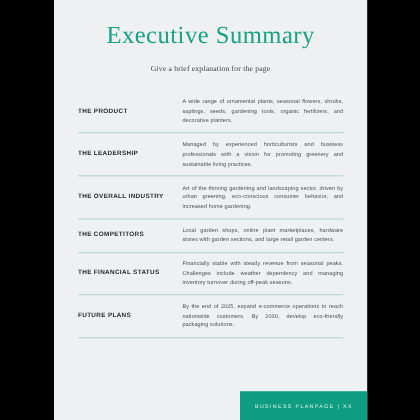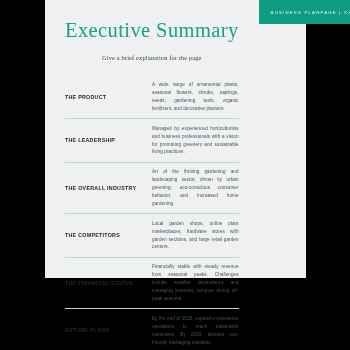--- a/index.html
+++ b/index.html
@@ -20,24 +20,26 @@
     height: 350px;
     background: #000000;
   }
 
   
   .sheet {
     position: absolute;
     left: 45px;
     top: 0px;
     width: 261px;
-    height: 278px;
+    height: 350px;
     background: #eef0f1;
     display: flex;
+    flex-direction: column;
     box-sizing: border-box;
+    align-items: flex-end;
   }
 
   .sheet-body {
     flex: 1 1 auto;
     padding: 0 20px;
     box-sizing: border-box;
     display: flex;
     flex-direction: column;
   }
 

